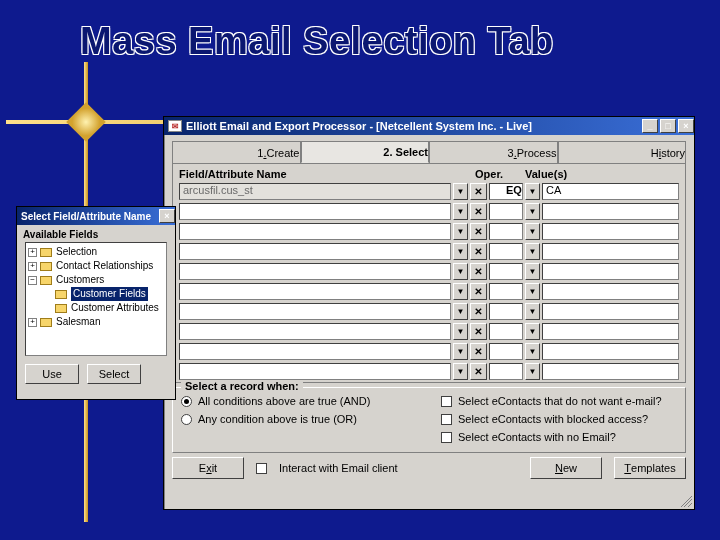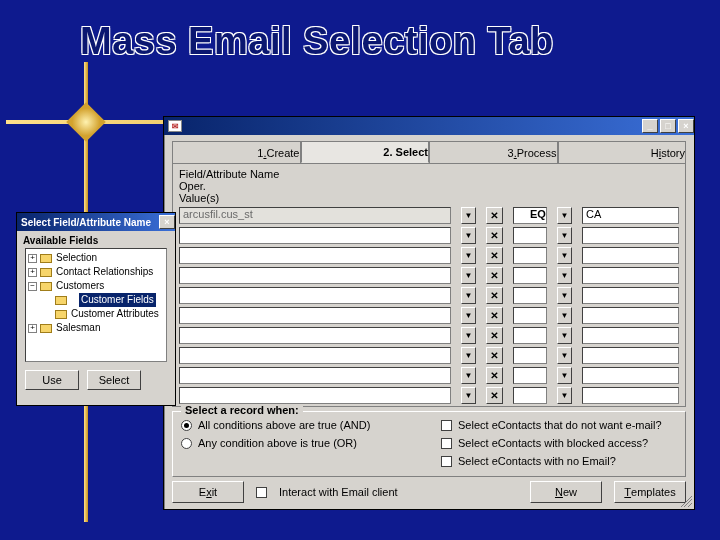--- a/index.html
+++ b/index.html
@@ -54,27 +54,27 @@
   .titlebar .spacer { flex:1; }
   .titlebar .wbtn {
     width:16px;height:14px;background:#d6d3ce;border:1px solid #fff;border-right-color:#404040;border-bottom-color:#404040;margin-left:2px;display:flex;align-items:center;justify-content:center;font-size:9px;font-family:Arial;
   }
   .tabs { display:flex; margin:6px 8px 0 8px; }
   .tab { flex:1; height:22px; display:flex;align-items:center;justify-content:flex-end;border:1px solid #808080;border-bottom:none;background:#d6d3ce;font-size:11px;}
   .tab.active { background:#e8e6e2; font-weight:bold; border-bottom:1px solid #e8e6e2; position:relative; z-index:2;}
   .tab .u { text-decoration:underline; }
   .panel { border:1px solid #808080; margin:0 8px 4px 8px; background:#d6d3ce; }
 
-  .hdr-row { display:flex; padding:4px 6px 2px 6px; font-size:11px; font-weight:normal;flex-direction:column;}
+  .hdr-row { display:flex; padding:4px 6px 2px 6px; font-size:11px; font-weight:bold;}
   .hdr-name { width:296px; }
   .hdr-oper { width:50px; }
   .hdr-val { flex:1; }
 
   .rows { padding:0 6px; }
-  .row { display:flex; align-items:center; height:19px; gap:10px; margin-bottom:1px;}
+  .row { display:flex; align-items:center; height:19px; gap:2px; margin-bottom:1px;}
   .field-input { width:272px; height:17px; border:1px solid #808080;border-top-color:#404040;border-left-color:#404040;background:#fff;padding:0 3px;font-size:11px;}
   .field-input.disabled { background:#e3e1dc; color:#6a6a6a;}
   .dd { width:15px;height:17px;background:#d6d3ce;border:1px solid #fff;border-right-color:#404040;border-bottom-color:#404040;display:flex;align-items:center;justify-content:center;font-size:8px;}
   .xbtn { width:17px;height:17px;background:#d6d3ce;border:1px solid #fff;border-right-color:#404040;border-bottom-color:#404040;display:flex;align-items:center;justify-content:center;font-size:10px;font-weight:bold;}
   .oper-input { width:28px;height:17px;border:1px solid #808080;border-top-color:#404040;border-left-color:#404040;background:#fff;padding:0 16px;font-weight:bold;font-size:11px;}
   .val-input { flex:1;height:17px;border:1px solid #808080;border-top-color:#404040;border-left-color:#404040;background:#fff;padding:0 3px;font-size:11px;}
 
   .bottom-group {
     margin:4px 8px; border:1px solid #808080;border-top-color:#fff;border-left-color:#fff; padding:4px 8px 6px 8px;
     position:relative;
@@ -93,49 +93,50 @@
   .winbtn { min-width:72px;height:22px;background:#d6d3ce;border:1px solid #fff;border-right-color:#404040;border-bottom-color:#404040;display:flex;align-items:center;justify-content:center;font-size:11px;}
   .winbtn .u { text-decoration:underline; }
   .btn-row .mid { display:flex;align-items:center;gap:6px; }
   .btn-row .spacer { flex:1; }
 
   .resize { position:absolute;right:2px;bottom:2px;width:12px;height:12px; background:
     linear-gradient(135deg, transparent 0 50%, #808080 50% 55%, transparent 55% 65%, #808080 65% 70%, transparent 70% 80%, #808080 80% 85%, transparent 85%);}
 
   
   .picker {
-    position:absolute; left:16px; top:212px; width:160px; height:194px;
+    position:absolute; left:16px; top:206px; width:160px; height:194px;
     background:#d6d3ce; border:1px solid #000;
   }
   .picker .titlebar { font-size:10px; }
   .picker .label { padding:4px 6px 2px 6px; font-weight:bold; font-size:10px;}
   .tree { margin:0 8px; height:114px; border:1px solid #808080;border-top-color:#404040;border-left-color:#404040; background:#fff; overflow:hidden; padding:2px 2px; font-size:10px; line-height:14px;}
   .tree-row { display:flex; align-items:center; height:14px; white-space:nowrap;}
   .exp { width:9px;height:9px;border:1px solid #808080;display:inline-flex;align-items:center;justify-content:center;font-size:8px;line-height:8px;margin-right:3px;background:#fff;}
   .folder { width:12px;height:9px;background:#f7d56a;border:1px solid #a07d1a;margin-right:4px;}
-  .tree-row.sel span.txt { background:#08246b;color:#fff;padding:0 2px;margin-left:8px;}
+  .tree-row.sel span.txt { background:#08246b;color:#fff;padding:0 2px;}
   .ind1 { padding-left:14px;}
   .picker-btns { display:flex; gap:8px; padding:8px; }
   .picker-btns .winbtn { min-width:54px; height:20px; }
   .titletext { white-space:nowrap; overflow:hidden; }
 </style>
 </head>
 <body>
 
 <div class="ornament">
   <div class="l lh"></div>
   <div class="l lv"></div>
   <div class="star"></div>
 </div>
 
 <div class="slide-title">Mass Email Selection Tab</div>
 
 <div class="app">
   <div class="titlebar">
     <span class="ico">✉</span>
+    <span class="titletext">Elliott Email and Export Processor - [Netcellent System Inc. - Live]</span>
     <span class="spacer"></span>
     <span class="wbtn">_</span>
     <span class="wbtn">□</span>
     <span class="wbtn">×</span>
   </div>
 
   <div class="tabs" id="tabs">
       <div class="tab">1<span class="u">.</span> Create</div>
       <div class="tab active">2. Select</div>
       <div class="tab">3<span class="u">.</span> Process</div>

